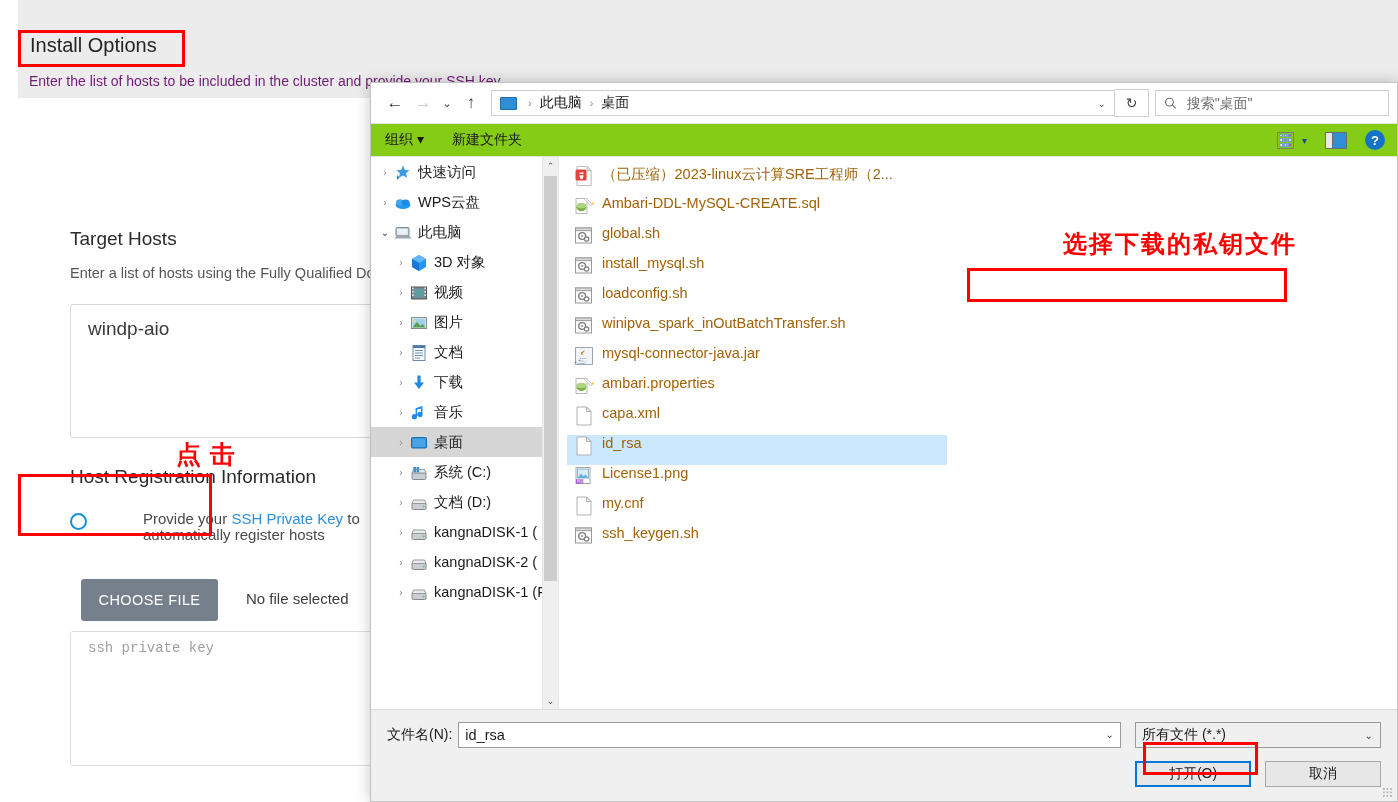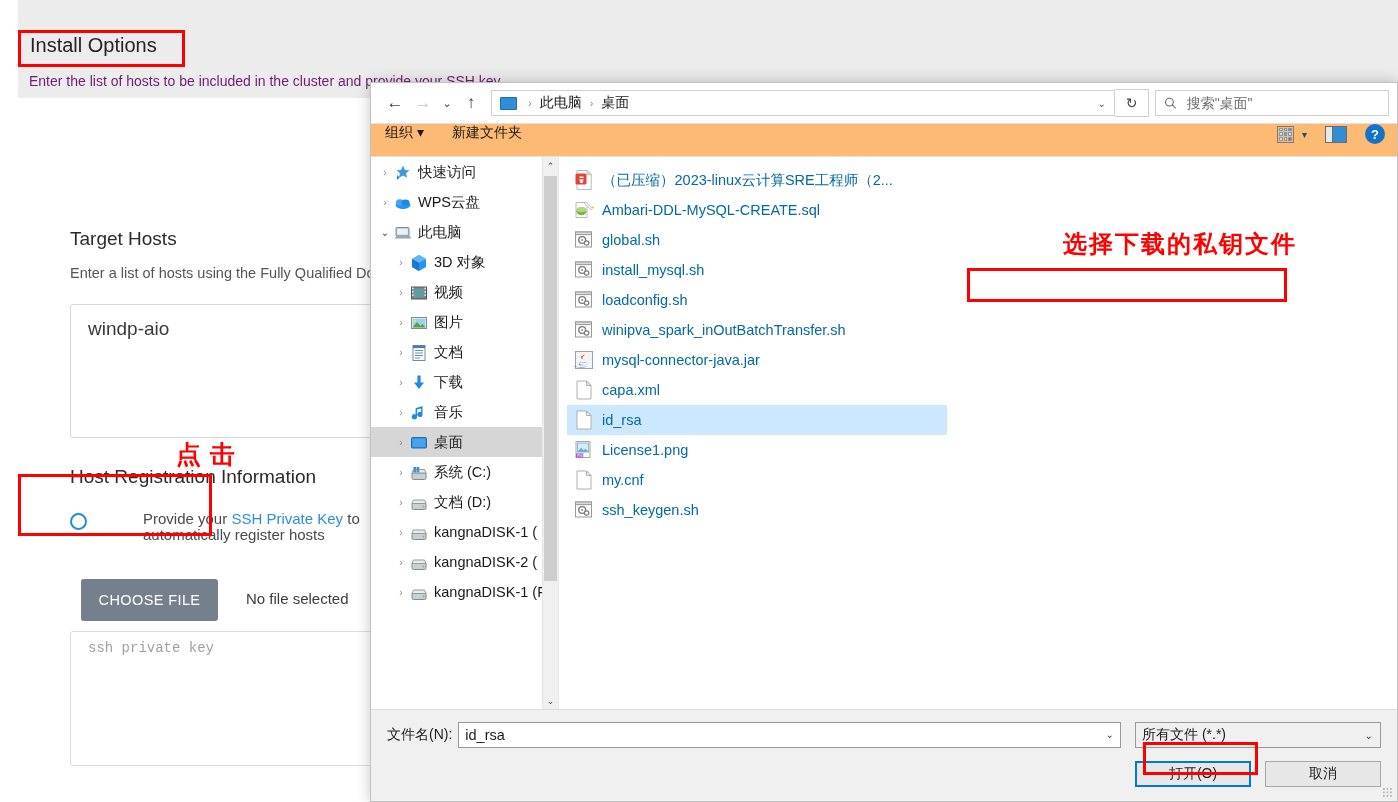--- a/index.html
+++ b/index.html
@@ -141,22 +141,22 @@
   }
   #search-input {
     border:none; outline:none; font-size:14px; color:#1a1a1a;
     width:100%; margin-left:8px; background:transparent;
     font-family:"Liberation Sans", sans-serif;
   }
   #search-input::placeholder { color:#6e6e6e; }
 
   
   #dlg-cmdbar {
-    height:34px; background:#fdba74; border-top:1px solid #e2e2e2;
-    border-bottom:1px solid #e2e2e2; display:flex; align-items:flex-start;
+    height:34px; background:#84cc16; border-top:1px solid #e2e2e2;
+    border-bottom:1px solid #e2e2e2; display:flex; align-items:center;
     padding:0 14px; flex:0 0 34px; position:relative;
   }
   .cmd-item { font-size:14px; color:#1a1a1a; margin-right:28px; cursor:pointer; }
   .cmd-right { position:absolute; right:12px; display:flex; align-items:center; gap:18px; }
   .view-grid {
     width:17px; height:17px; display:grid; grid-template-columns:repeat(3,1fr);
     grid-template-rows:repeat(3,1fr); gap:1px; border:1px solid #7a7a7a; padding:1px;
   }
   .view-grid i { background:#cfe2f3; border:.5px solid #6f9dc4; display:block; }
   .help-circle {
@@ -204,22 +204,22 @@
   }
 
   
   #file-pane {
     flex:1; position:relative; overflow:hidden; background:#fff;
     padding:8px 0 0 8px;
   }
   #file-columns { display:flex; flex-wrap:wrap; flex-direction:column;
     height:440px; align-content:flex-start; }
   .file-row {
-    height:30px; display:flex; align-items:center;
-    font-size:14.5px; color:#0369a1; cursor:pointer; width:380px;
+    height:30px; display:flex; 
+    font-size:14.5px; color:#a16207; cursor:pointer; width:380px;
     padding-left:6px; white-space:nowrap;
   }
   .file-row.selected { background:#cce8ff; }
   .file-icon { width:22px; flex:0 0 22px; margin-right:7px; height:22px; position:relative; }
 
   
   #dlg-bottom { flex:0 0 auto; background:#f0f0f0; border-top:1px solid #dcdcdc;
      padding:12px 16px 14px 16px; }
   #filename-row { display:flex; align-items:center; }
   #filename-label { font-size:14px; color:#1a1a1a; margin-right:6px; }
@@ -569,20 +569,30 @@
                 <rect x="2.5" y="2.5" width="17" height="17" fill="#f2f4f6" stroke="#9aa5b1"></rect>
                 <path d="M11 5c1.6 1.6-1.6 2.4-1.6 3.8 0 .9 1.2 1.5 1.2 1.5s-2.8-.6-2.8-2.1C7.8 6.9 11 6.4 11 5z" fill="#c8772e"></path>
                 <path d="M7.5 12.2c-1 .6-.3 1.2 1.2 1.4 1.9.2 4.6.1 5.7-.5 0 0-.5.4-1.6.6-2.3.4-6.2.3-6.4-.6 0-.3.4-.6 1.1-.9z" fill="#5382a1"></path>
                 <path d="M7 14.6c-.8.5-.1 1 1.3 1.2 2.1.3 5 .2 6.2-.4 0 0-.6.4-1.8.6-2.6.4-6.9.3-7.1-.6 0-.3.5-.6 1.4-.8z" fill="#5382a1"></path>
                 <path d="M14.8 16.6s.6.5-.6.9c-2.3.7-9.5.9-11.5 0-.7-.3.6-.8 1-.9.4-.1.7-.1.7-.1-.8-.5-5 1.1-2.2 1.6 7.7 1.3 14-.6 12.6-1.5z" fill="#5382a1"></path>
               </svg></span>
             <span>mysql-connector-java.jar</span>
           </div>
           <div class="file-row">
             <span class="file-icon"><svg width="22" height="22" viewBox="0 0 22 22">
+                <path d="M3 3.5h11v15H3z" fill="#fff" stroke="#b9b9b9"></path>
+                <ellipse cx="8.4" cy="12" rx="5" ry="4" fill="#7cb342"></ellipse>
+                <ellipse cx="8.4" cy="10.4" rx="5" ry="2.6" fill="#aed581"></ellipse>
+                <path d="M13 3 19.5 9.5l-1.6 1.6L11.4 4.6z" fill="#f0f0f0" stroke="#c9c9c9"></path>
+                <path d="M18.6 8.4 20 7l1.2 1.3-1.4 1.4z" fill="#f4c542"></path>
+              </svg></span>
+            <span>ambari.properties</span>
+          </div>
+          <div class="file-row">
+            <span class="file-icon"><svg width="22" height="22" viewBox="0 0 22 22">
                 <path d="M4 2h9.5L18 6.5V20H4z" fill="#fff" stroke="#b0b0b0"></path>
                 <path d="M13.5 2 18 6.5h-4.5z" fill="#ececec" stroke="#b0b0b0"></path>
               </svg></span>
             <span>capa.xml</span>
           </div>
           <div class="file-row selected">
             <span class="file-icon"><svg width="22" height="22" viewBox="0 0 22 22">
                 <path d="M4 2h9.5L18 6.5V20H4z" fill="#fff" stroke="#b0b0b0"></path>
                 <path d="M13.5 2 18 6.5h-4.5z" fill="#ececec" stroke="#b0b0b0"></path>
               </svg></span>

